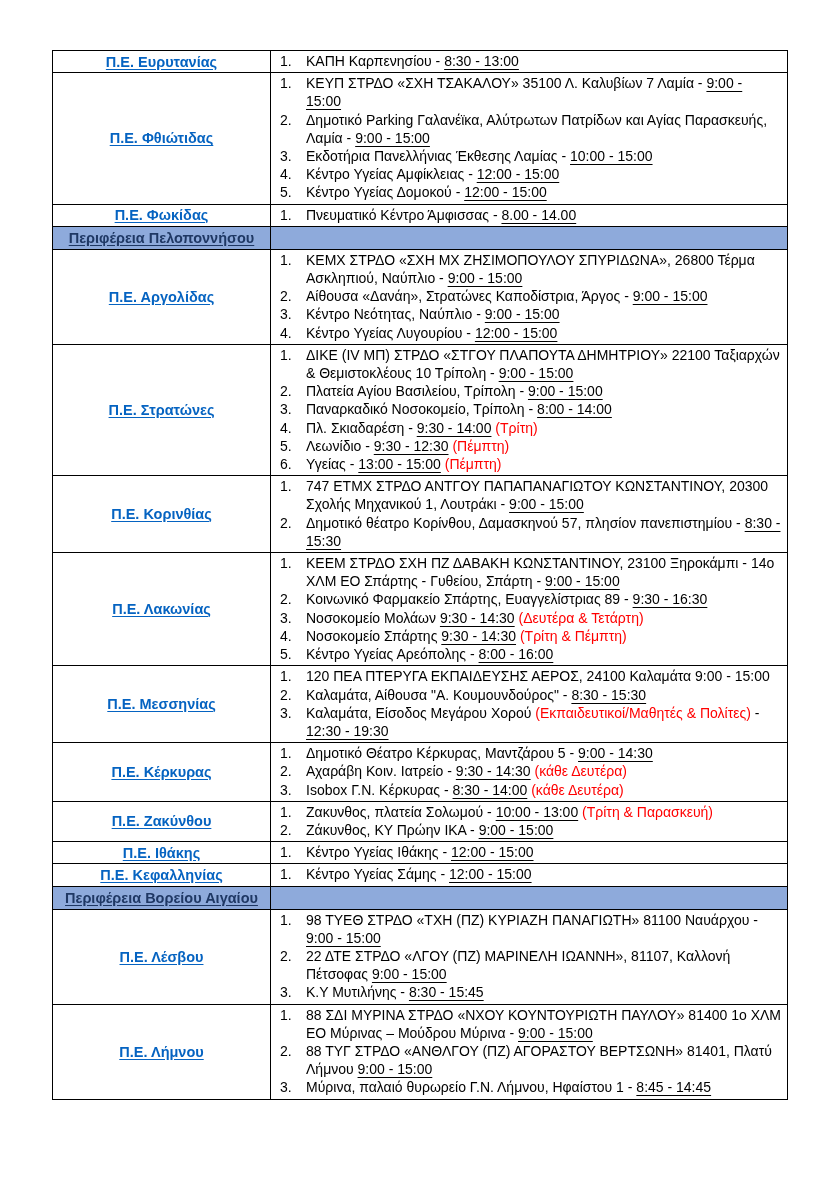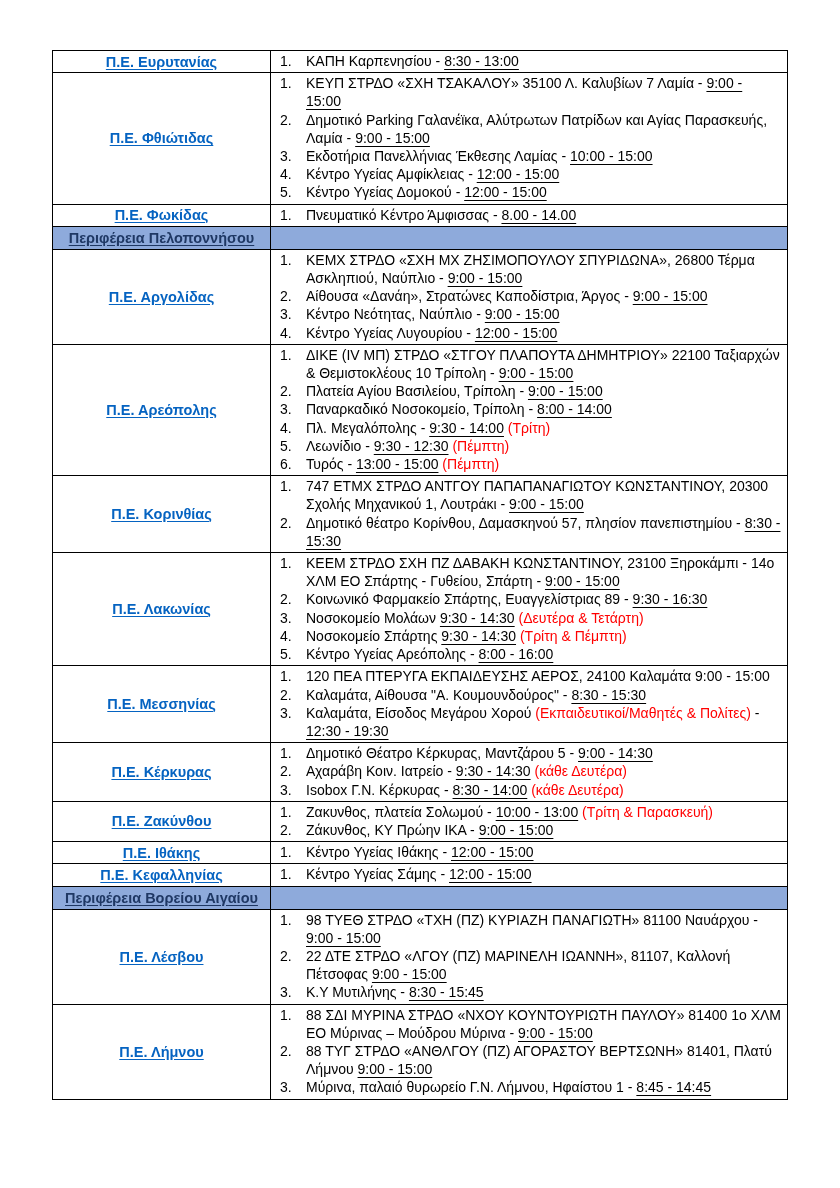--- a/index.html
+++ b/index.html
@@ -123,45 +123,45 @@
               <span class="num">3.</span>
               <span class="txt"><span class="seg">Κέντρο Νεότητας, Ναύπλιο - </span><span class="seg u">9:00 - 15:00</span></span>
             </div>
             <div class="item">
               <span class="num">4.</span>
               <span class="txt"><span class="seg">Κέντρο Υγείας Λυγουρίου - </span><span class="seg u">12:00 - 15:00</span></span>
             </div>
           </td>
         </tr>
         <tr>
-          <td class="region-cell"><span class="region-link">Π.Ε. Αρεόπολης</span></td>
+          <td class="region-cell"><span class="region-link">Π.Ε. Στρατώνες</span></td>
           <td class="items-cell">
             <div class="item">
               <span class="num">1.</span>
               <span class="txt"><span class="seg">ΔΙΚΕ (ΙV ΜΠ) ΣΤΡΔΟ «ΣΤΓΟΥ ΠΛΑΠΟΥΤΑ ΔΗΜΗΤΡΙΟΥ» 22100 Ταξιαρχών &amp; Θεμιστοκλέους 10 Τρίπολη - </span><span class="seg u">9:00 - 15:00</span></span>
             </div>
             <div class="item">
               <span class="num">2.</span>
               <span class="txt"><span class="seg">Πλατεία Αγίου Βασιλείου, Τρίπολη - </span><span class="seg u">9:00 - 15:00</span></span>
             </div>
             <div class="item">
               <span class="num">3.</span>
               <span class="txt"><span class="seg">Παναρκαδικό Νοσοκομείο, Τρίπολη - </span><span class="seg u">8:00 - 14:00</span></span>
             </div>
             <div class="item">
               <span class="num">4.</span>
-              <span class="txt"><span class="seg">Πλ. Μεγαλόπολης - </span><span class="seg u">9:30 - 14:00</span><span class="seg"> </span><span class="seg r">(Τρίτη)</span></span>
+              <span class="txt"><span class="seg">Πλ. Σκιαδαρέση - </span><span class="seg u">9:30 - 14:00</span><span class="seg"> </span><span class="seg r">(Τρίτη)</span></span>
             </div>
             <div class="item">
               <span class="num">5.</span>
               <span class="txt"><span class="seg">Λεωνίδιο - </span><span class="seg u">9:30 - 12:30</span><span class="seg"> </span><span class="seg r">(Πέμπτη)</span></span>
             </div>
             <div class="item">
               <span class="num">6.</span>
-              <span class="txt"><span class="seg">Τυρός - </span><span class="seg u">13:00 - 15:00</span><span class="seg"> </span><span class="seg r">(Πέμπτη)</span></span>
+              <span class="txt"><span class="seg">Υγείας - </span><span class="seg u">13:00 - 15:00</span><span class="seg"> </span><span class="seg r">(Πέμπτη)</span></span>
             </div>
           </td>
         </tr>
         <tr>
           <td class="region-cell"><span class="region-link">Π.Ε. Κορινθίας</span></td>
           <td class="items-cell">
             <div class="item">
               <span class="num">1.</span>
               <span class="txt"><span class="seg">747 ΕΤΜΧ ΣΤΡΔΟ ΑΝΤΓΟΥ ΠΑΠΑΠΑΝΑΓΙΩΤΟΥ ΚΩΝΣΤΑΝΤΙΝΟΥ, 20300 Σχολής Μηχανικού 1, Λουτράκι - </span><span class="seg u">9:00 - 15:00</span></span>
             </div>

